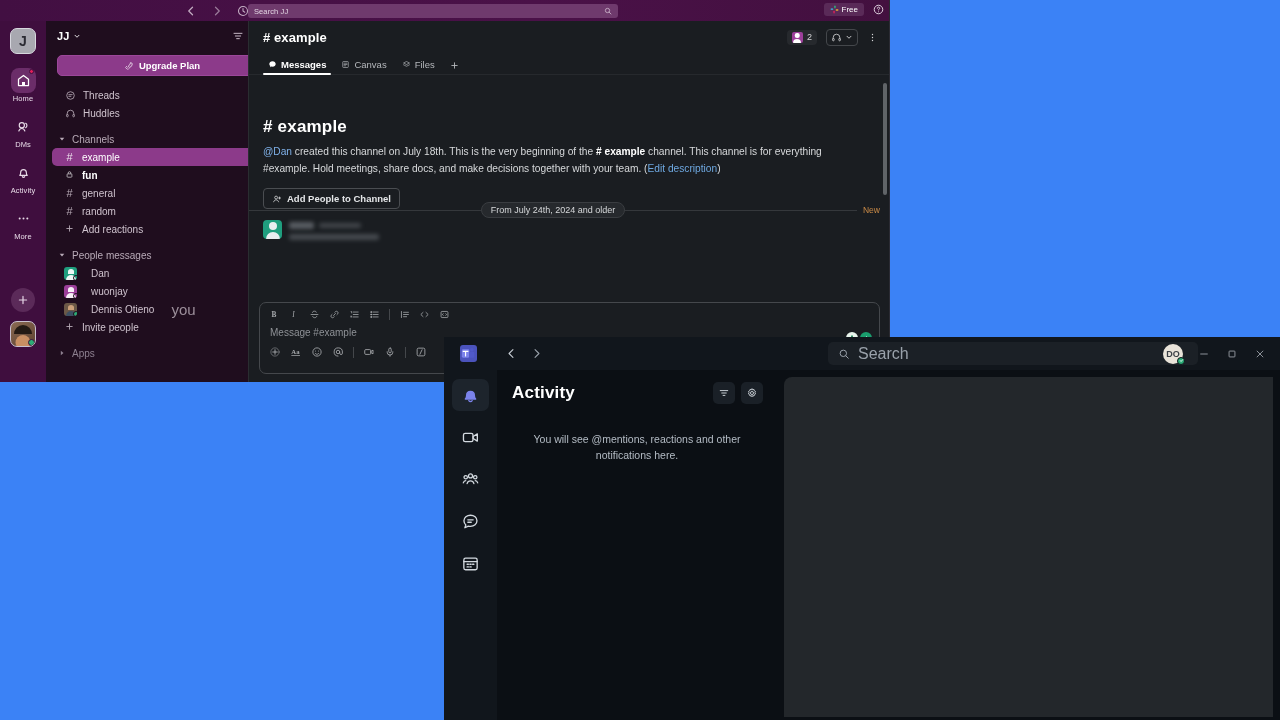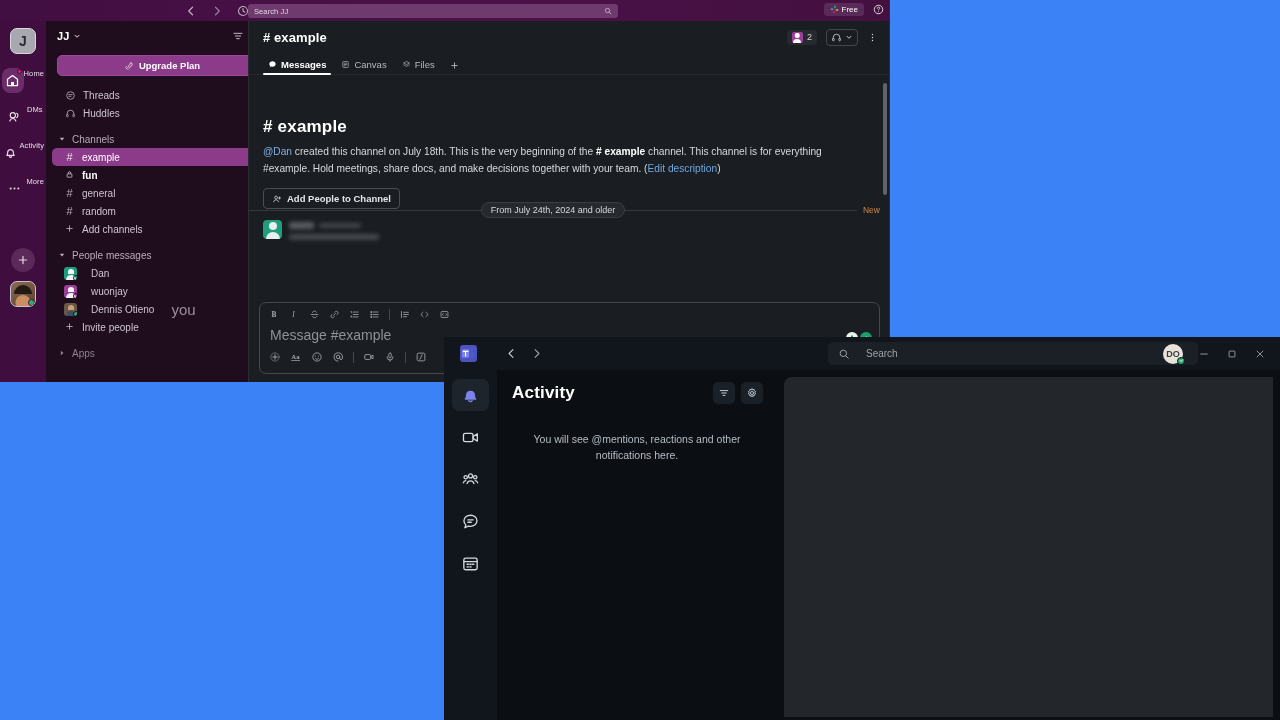--- a/index.html
+++ b/index.html
@@ -42,21 +42,21 @@
     background: #3f0e3e; display: flex; flex-direction: column; align-items: center;
     padding-top: 7px;
   }
   .ws-badge {
     width: 26px; height: 26px; border-radius: 7px; background: #a8a8b0;
     color: #2b2b33; font-weight: bold; font-size: 14px;
     display: flex; align-items: center; justify-content: center;
     margin-bottom: 14px; border: 1.5px solid #d7d7de;
   }
   .rail-item {
-    display: flex; flex-direction: row; align-items: flex-start;
+    display: flex; flex-direction: column; align-items: center;
     width: 42px; margin-bottom: 11px; cursor: pointer;
   }
   .rail-ico {
     width: 25px; height: 25px; display: flex; align-items: center; justify-content: center;
     border-radius: 8px; position: relative;
   }
   .rail-item.active .rail-ico { background: #6b2d69; }
   .rail-lbl { font-size: 7.5px; color: #e8dbe8; margin-top: 1px; letter-spacing: .1px; }
   .rail-dot {
     position: absolute; top: 1px; right: 2px; width: 5px; height: 5px;
@@ -204,41 +204,41 @@
     background: #8d9094; border-radius: 3px; opacity: .62;
   }
 
   #composer {
     position: absolute; left: 10px; right: 10px; bottom: 8px; height: 72px;
     border: 1px solid #45484c; border-radius: 7px; background: #1a1d21; overflow: hidden;
   }
   #fmt-bar { display: flex; align-items: center; gap: 9px; padding: 6px 9px 0 9px; }
   .fmt { opacity: .78; display: flex; align-items: center; }
   .fmt-sep { width: 1px; height: 11px; background: #44474b; }
-  #composer-input { padding: 7px 9px 0 10px; font-size: 14px; color: #8e9196; }
+  #composer-input { padding: 7px 9px 0 10px; font-size: 10px; color: #8e9196; }
   #action-bar { display: flex; align-items: center; gap: 9px; padding: 8px 9px 0 9px; }
   #composer-right { position: absolute; right: 7px; top: 29px; display: flex; gap: 2px; }
   .send-ic { width: 12px; height: 12px; border-radius: 50%; display: flex; align-items: center; justify-content: center; }
 
   
   #teams-window {
     position: absolute; left: 444px; top: 337px; width: 836px; height: 383px;
     background: #0f1419; overflow: hidden;
   }
   #teams-titlebar { height: 33px; display: flex; align-items: center; background: #11161c; position: relative; }
   #teams-logo {
     width: 17px; height: 17px; margin-left: 16px; border-radius: 3px;
     display: flex; align-items: center; justify-content: center;
     background: #4b53bc; color: #fff; font-size: 9px; font-weight: bold; position: relative;
   }
   #teams-nav { display: flex; align-items: center; gap: 12px; margin-left: 28px; }
   #teams-search {
     position: absolute; left: 569px; transform: translateX(-50%); width: 370px; height: 23px;
     background: #1b2026; border-radius: 5px; display: flex; align-items: center;
-    gap: 16px; padding: 0 10px; font-size: 10px; color: #9aa2ab;
+    gap: 8px; padding: 0 10px; font-size: 16px; color: #9aa2ab;
   }
   #teams-right { margin-left: auto; display: flex; align-items: center; gap: 14px; padding-right: 13px; }
   #teams-avatar {
     width: 20px; height: 20px; border-radius: 50%; background: #e9e3d9;
     display: flex; align-items: center; justify-content: center;
     font-size: 9px; color: #3a3f45; font-weight: bold; position: relative;
   }
   #teams-avatar .pres {
     position: absolute; right: -2px; bottom: -1px; width: 8px; height: 8px;
     border-radius: 50%; background: #2bac76; border: 1.5px solid #11161c;
@@ -457,21 +457,21 @@
       <div class="chan-row">
         <span class="chan-hash">#</span>
         <span>random</span>
       </div>
       <div class="chan-row">
         <span class="chan-hash">
           <svg width="9" height="9" viewBox="0 0 16 16" fill="none" stroke="#cfc3ce" stroke-width="1.6" stroke-linecap="round">
               <path d="M8 3.2v9.6M3.2 8h9.6"></path>
             </svg>
         </span>
-        <span>Add channels</span>
+        <span>Add reactions</span>
       </div>
 
       <div class="sect-head">
         <svg width="8" height="8" viewBox="0 0 16 16" fill="#b9abb8">
             <path d="M3.4 5.6h9.2L8 11z"></path>
           </svg>
         <span>People messages</span>
       </div>
 
       <div class="dm-row">

